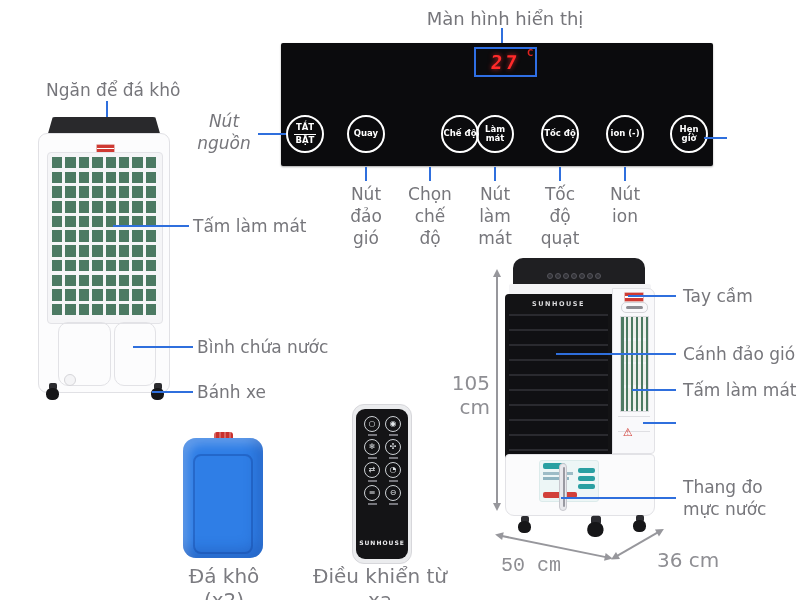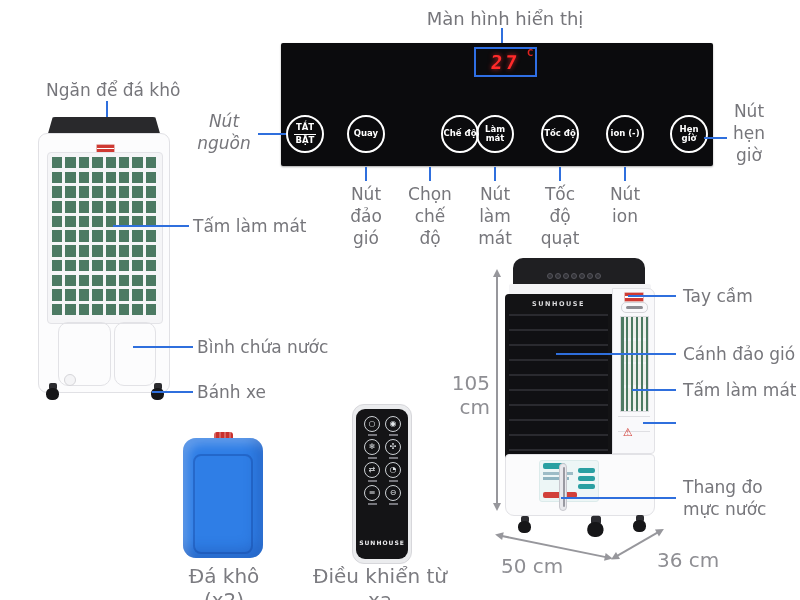--- a/index.html
+++ b/index.html
@@ -148,21 +148,20 @@
         <span class="w1">ion (-)</span>
       </div>
     <div class="pbtn" style="left:389px;">
         <span class="w2">Hẹn giờ</span>
       </div>
   </div>
 
   <div class="lbl center" style="left:188px;top:111px;width:72px;font-style:italic;">Nút nguồn</div>
   <div class="leader-h" style="left:258px;top:133px;width:28px;"></div>
 
-  <div class="lbl center" style="left:723px;top:101px;width:52px;">Nút hẹn giờ</div>
   <div class="leader-h" style="left:704px;top:137px;width:23px;"></div>
 
   <div class="leader-v" style="left:365px;top:167px;height:14px;"></div>
   <div class="leader-v" style="left:429px;top:167px;height:14px;"></div>
   <div class="leader-v" style="left:494px;top:167px;height:14px;"></div>
   <div class="leader-v" style="left:559px;top:167px;height:14px;"></div>
   <div class="leader-v" style="left:624px;top:167px;height:14px;"></div>
 
   <div class="lbl center" style="left:341px;top:184px;width:50px;">Nút đảo gió</div>
   <div class="lbl center" style="left:405px;top:184px;width:50px;">Chọn chế độ</div>
@@ -331,18 +330,18 @@
 
   <div class="leader-h" style="left:643px;top:422px;width:33px;"></div>
 
   <div class="lbl" style="left:683px;top:477px;width:100px;">Thang đo mực nước</div>
   <div class="leader-h" style="left:561px;top:497px;width:115px;"></div>
 
   <div class="varrow" style="left:496px;top:276px;height:228px;"></div>
   <div class="dim" style="left:428px;top:371px;width:62px;text-align:right;">105 cm</div>
 
   <div class="harrow" style="left:502px;top:535px;width:106px;transform:rotate(11.5deg);transform-origin:left center;"></div>
-  <div class="dim" style="left:501px;top:554px;">50 cm</div>
+  <div class="dim" style="left:501px;top:554px;font-family:Liberation Mono, monospace;">50 cm</div>
 
   <div class="harrow" style="left:617px;top:555px;width:47px;transform:rotate(-30deg);transform-origin:left center;"></div>
   <div class="dim" style="left:657px;top:548px;">36 cm</div>
 
 </div>
 
 </body></html>

